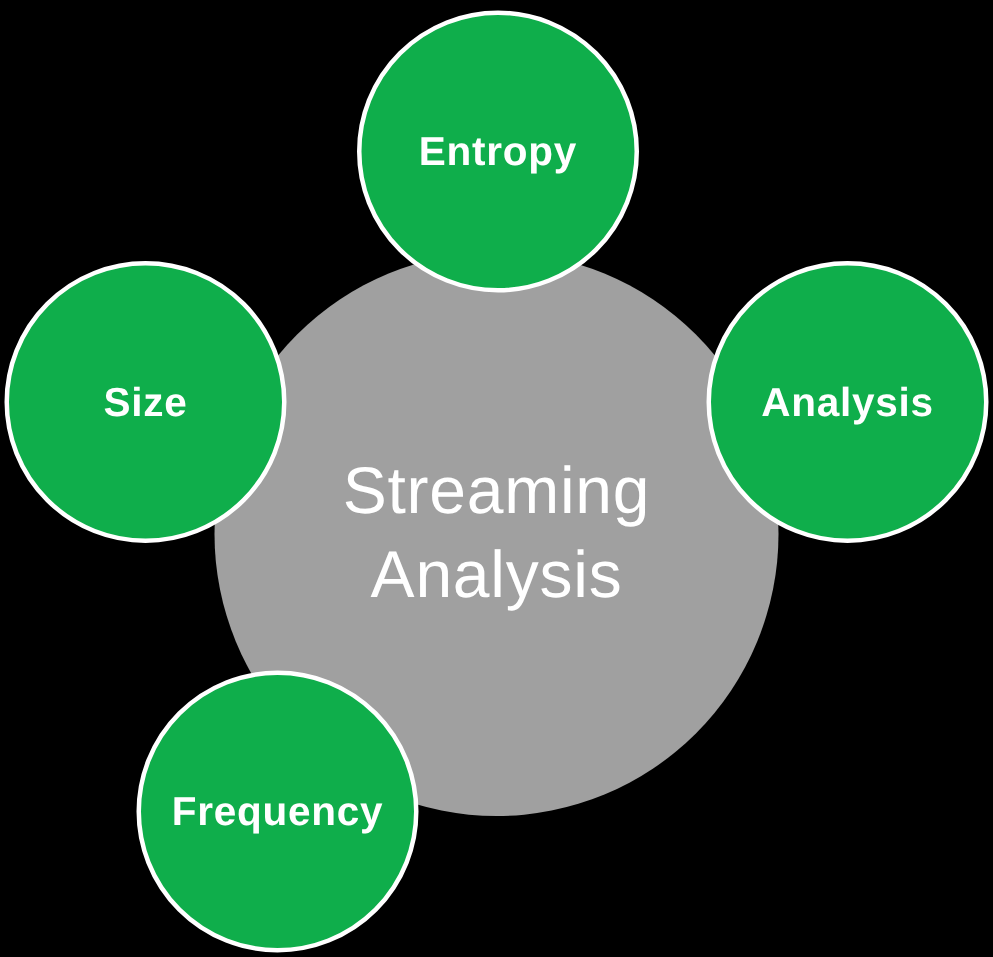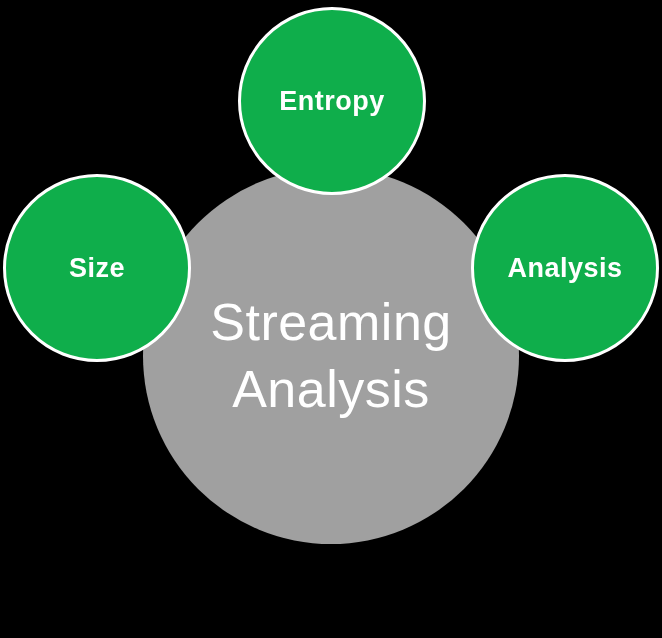--- a/index.html
+++ b/index.html
@@ -27,21 +27,21 @@
   .center-circle {
     width: 376px;
     height: 376px;
     left: 143px;
     top: 168px;
     background: #a0a0a0;
     z-index: 1;
   }
   .center-label {
     color: #ffffff;
-    font-size: 52px;
+    font-size: 44px;
     font-weight: 400;
     line-height: 1.28;
     width: 270px;
     letter-spacing: 0.5px;
   }
   .node {
     width: 188px;
     height: 188px;
     background: #0fae4b;
     border: 3px solid #ffffff;
@@ -74,15 +74,18 @@
   </div>
 
   <div class="circle node node-entropy">
     <span>Entropy</span>
   </div>
 
   <div class="circle node node-lexical">
     <span>Analysis</span>
   </div>
 
+  <div class="circle node node-frequency">
+    <span>Frequency</span>
+  </div>
 
 
 </div>
 
 </body></html>

